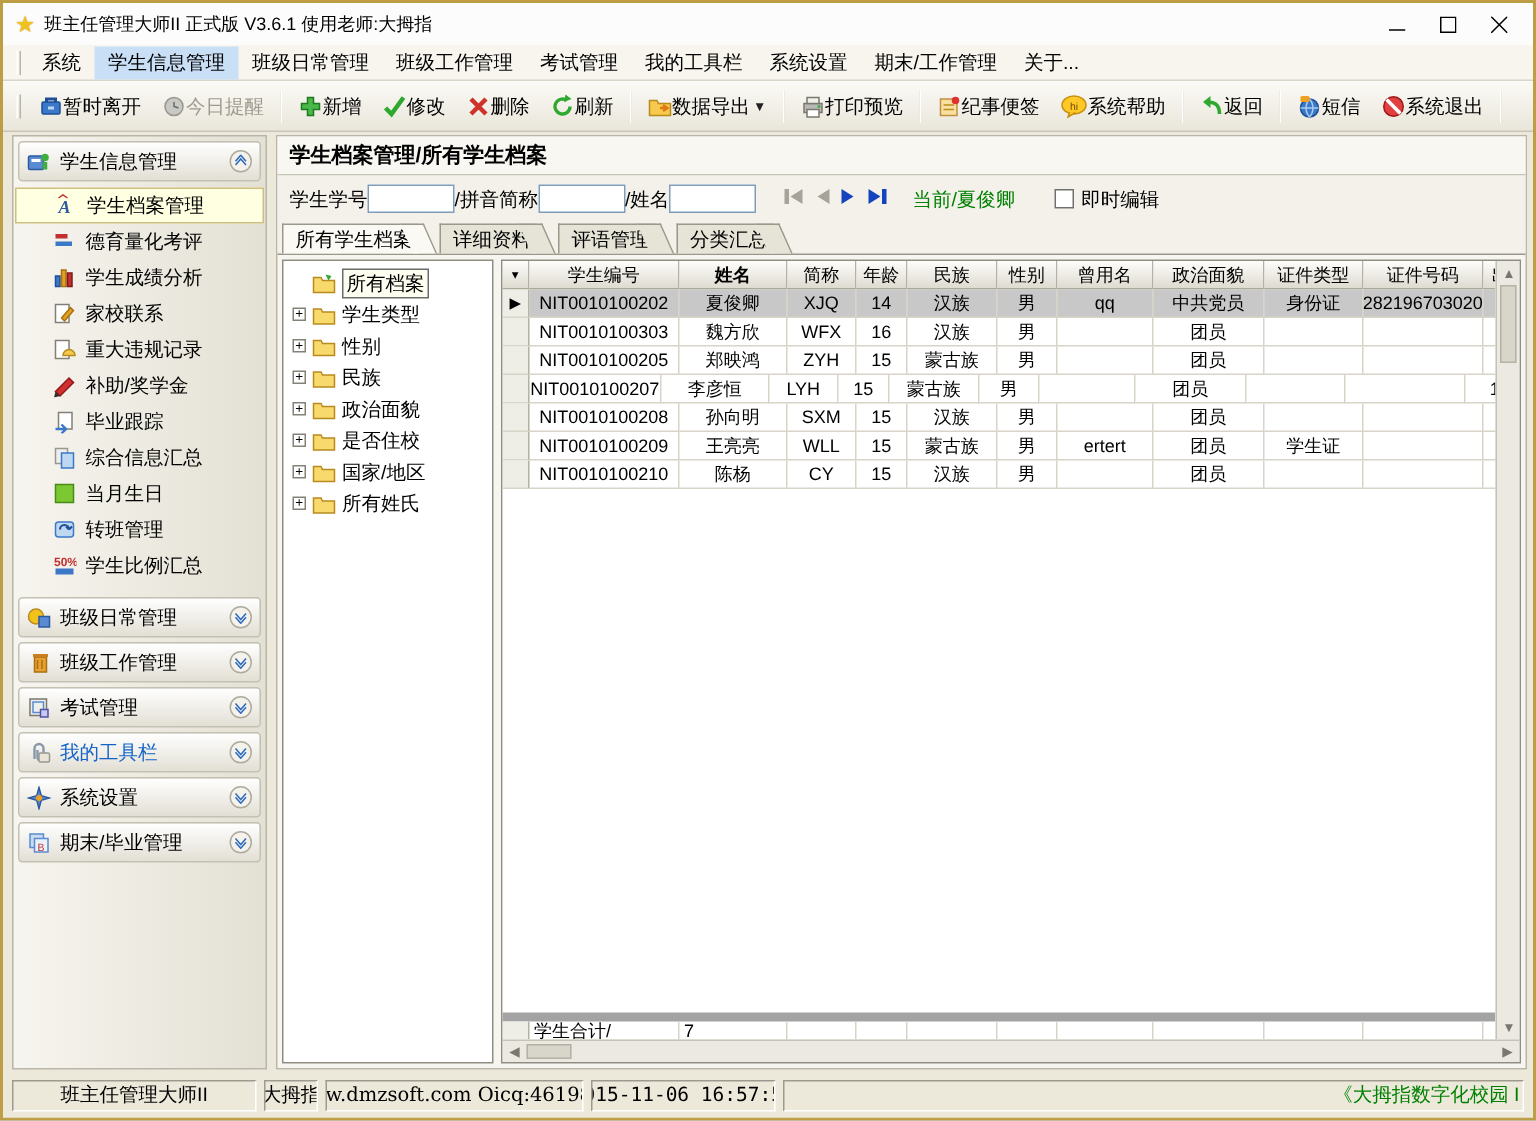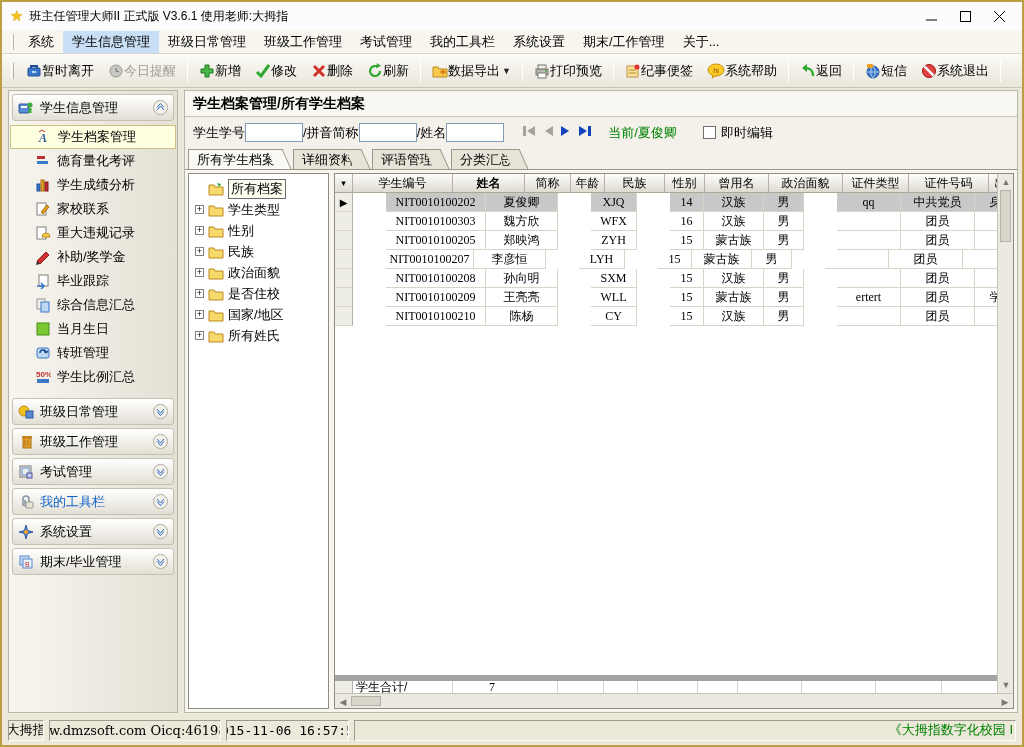--- a/index.html
+++ b/index.html
@@ -95,21 +95,21 @@
     flex-direction:column; min-width:0; overflow:hidden; }
   .grid-top { flex:1; display:flex; min-height:0; }
   .grid-cols { flex:1; display:flex; flex-direction:column; overflow:hidden; min-width:0; }
   .g-row { display:flex; flex:none; height:19px; }
   .g-cell { flex:none; border-right:1px solid #D8D4C8; border-bottom:1px solid #D8D4C8;
     font-size:12px; display:flex; align-items:center; justify-content:center;
     overflow:hidden; white-space:nowrap; }
   .g-head .g-cell { background:linear-gradient(#FDFDFB,#DEDBD0); border-right:1px solid #B5B2A5;
     border-bottom:1px solid #ACA999; }
   .g-sel { width:18px; background:#EFEEE6; border-right:1px solid #B5B2A5 !important; }
-  .mono { font-family:Liberation Serif, serif;margin-left:33px; }
+  .mono { font-family:Liberation Sans, sans-serif; }
   .g-row.current .g-cell:not(.g-sel) { background:#C8C8C8; }
   .g-fill { flex:1; background:#fff; }
   .summary-row { display:flex; flex:none; height:18px; border-top:6px solid #a3a3a3; }
   .summary-row .g-cell { border-bottom:none; justify-content:flex-start; padding-left:3px; }
 
   
   .vscroll { width:16px; flex:none; background:#EBE9E2; border-left:1px solid #C6C3B6;
     display:flex; flex-direction:column; }
   .hscroll { height:15px; flex:none; background:#EBE9E2; border-top:1px solid #C6C3B6;
     display:flex; }
@@ -776,18 +776,19 @@
             <span class="sb-thumb-h"></span>
             <span class="sb-track"></span>
             <span class="sb-btn">▶</span>
           </div>
         </div>
       </div>
     </div>
   </div>
 
   <div class="statusbar">
+      <div class="status-cell sc0">班主任管理大师II</div>
       <div class="status-cell sc1">大拇指</div>
       <div class="status-cell sc2">www.dmzsoft.com Oicq:4619857</div>
       <div class="status-cell sc3">2015-11-06 16:57:53</div>
       <div class="status-cell sc-marquee">《大拇指数字化校园 I</div>
     </div>
 </div>
 
 </body></html>

